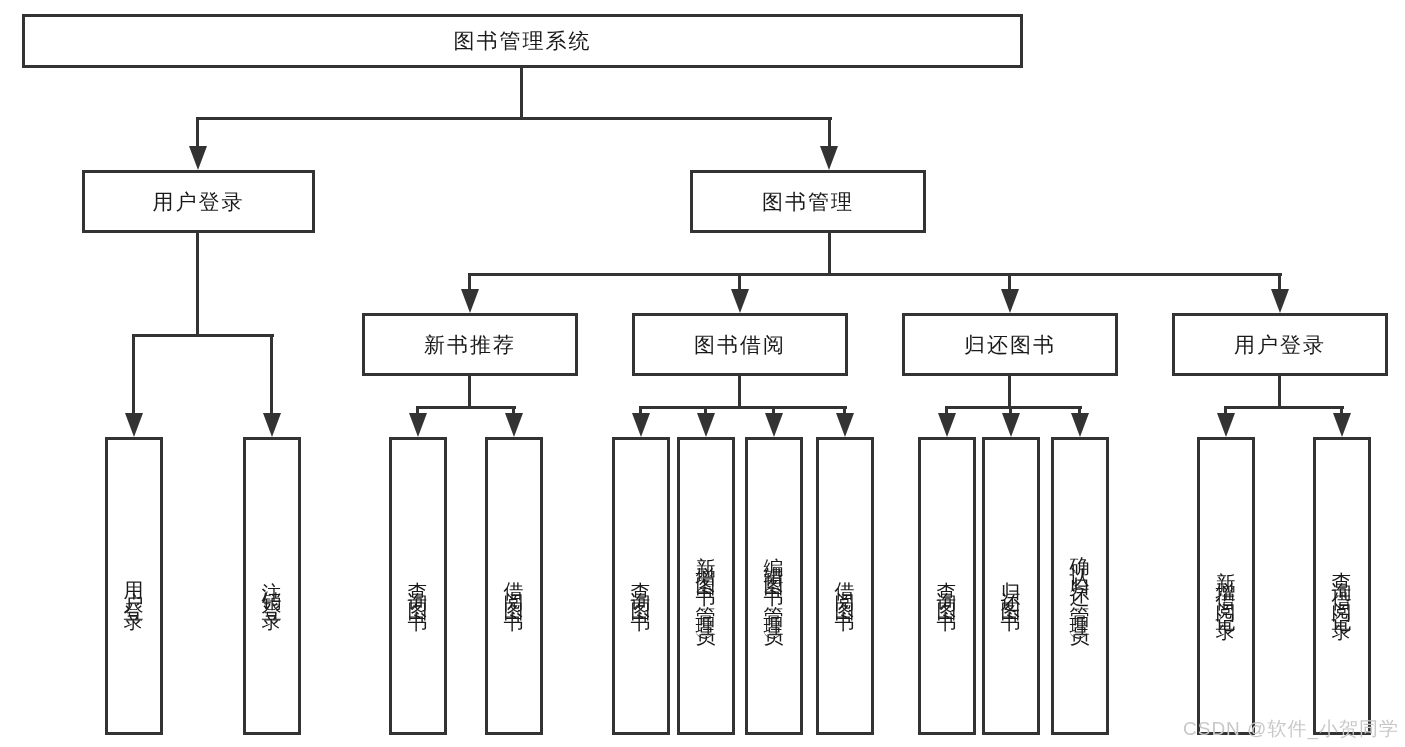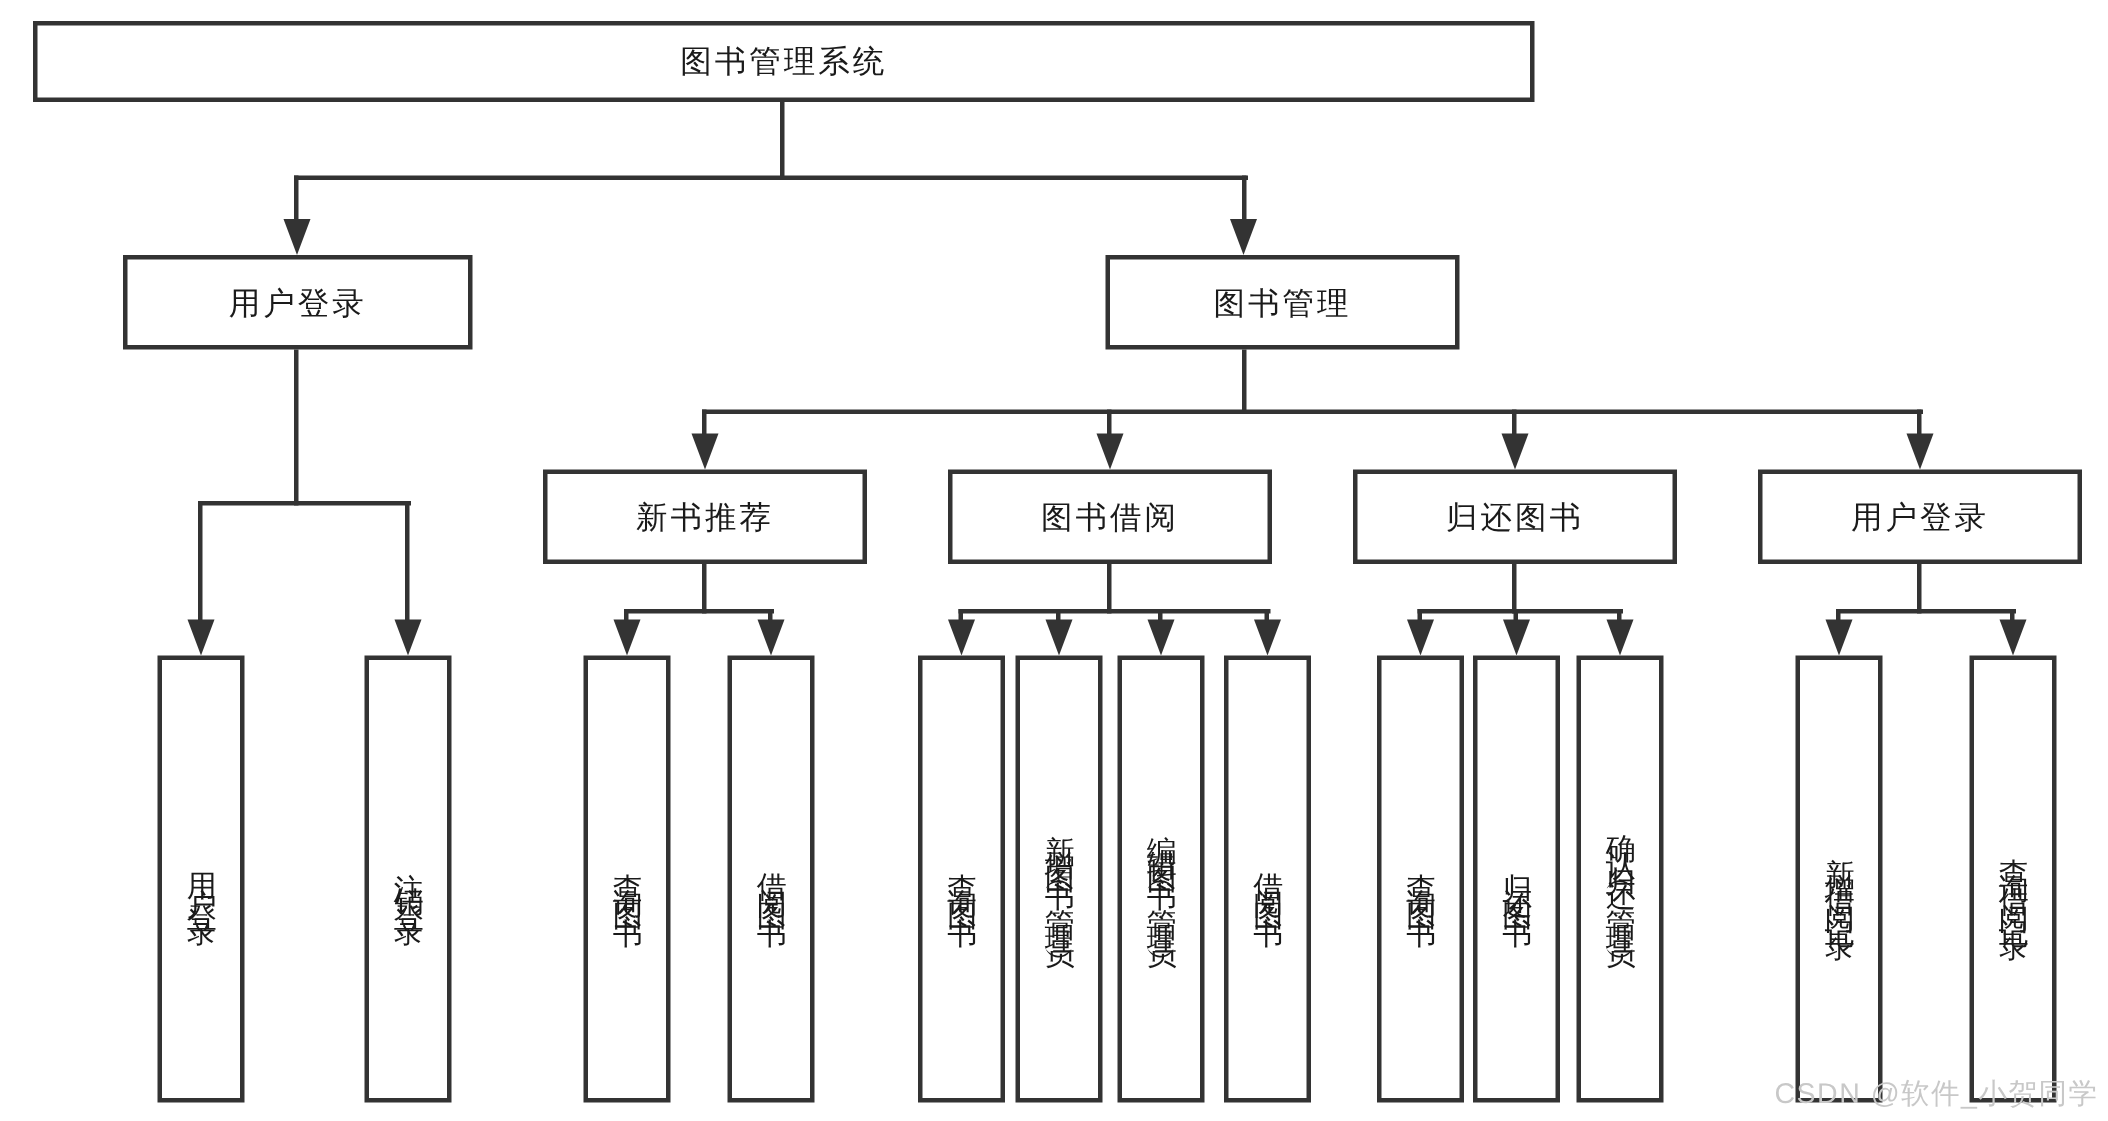--- a/index.html
+++ b/index.html
@@ -51,21 +51,21 @@
   <div class="line" style="left:520px;top:68px;width:3px;height:52px;"></div>
   <div class="line" style="left:196px;top:117px;width:636px;height:3px;"></div>
   <div class="line" style="left:196px;top:117px;width:3px;height:32px;"></div>
   <div class="line" style="left:828px;top:117px;width:3px;height:32px;"></div>
   <div class="arrow" style="left:189px;top:146px;"></div>
   <div class="arrow" style="left:820px;top:146px;"></div>
 
   <div class="node l2" style="left:82px;width:233px;">
     <span>用户登录</span>
   </div>
-  <div class="node l2" style="left:737px;width:236px;">
+  <div class="node l2" style="left:690px;width:236px;">
     <span>图书管理</span>
   </div>
 
   <div class="line" style="left:196px;top:233px;width:3px;height:104px;"></div>
   <div class="line" style="left:132px;top:334px;width:142px;height:3px;"></div>
   <div class="line" style="left:132px;top:334px;width:3px;height:82px;"></div>
   <div class="line" style="left:270px;top:334px;width:3px;height:82px;"></div>
   <div class="arrow" style="left:125px;top:413px;"></div>
   <div class="arrow" style="left:263px;top:413px;"></div>
 

